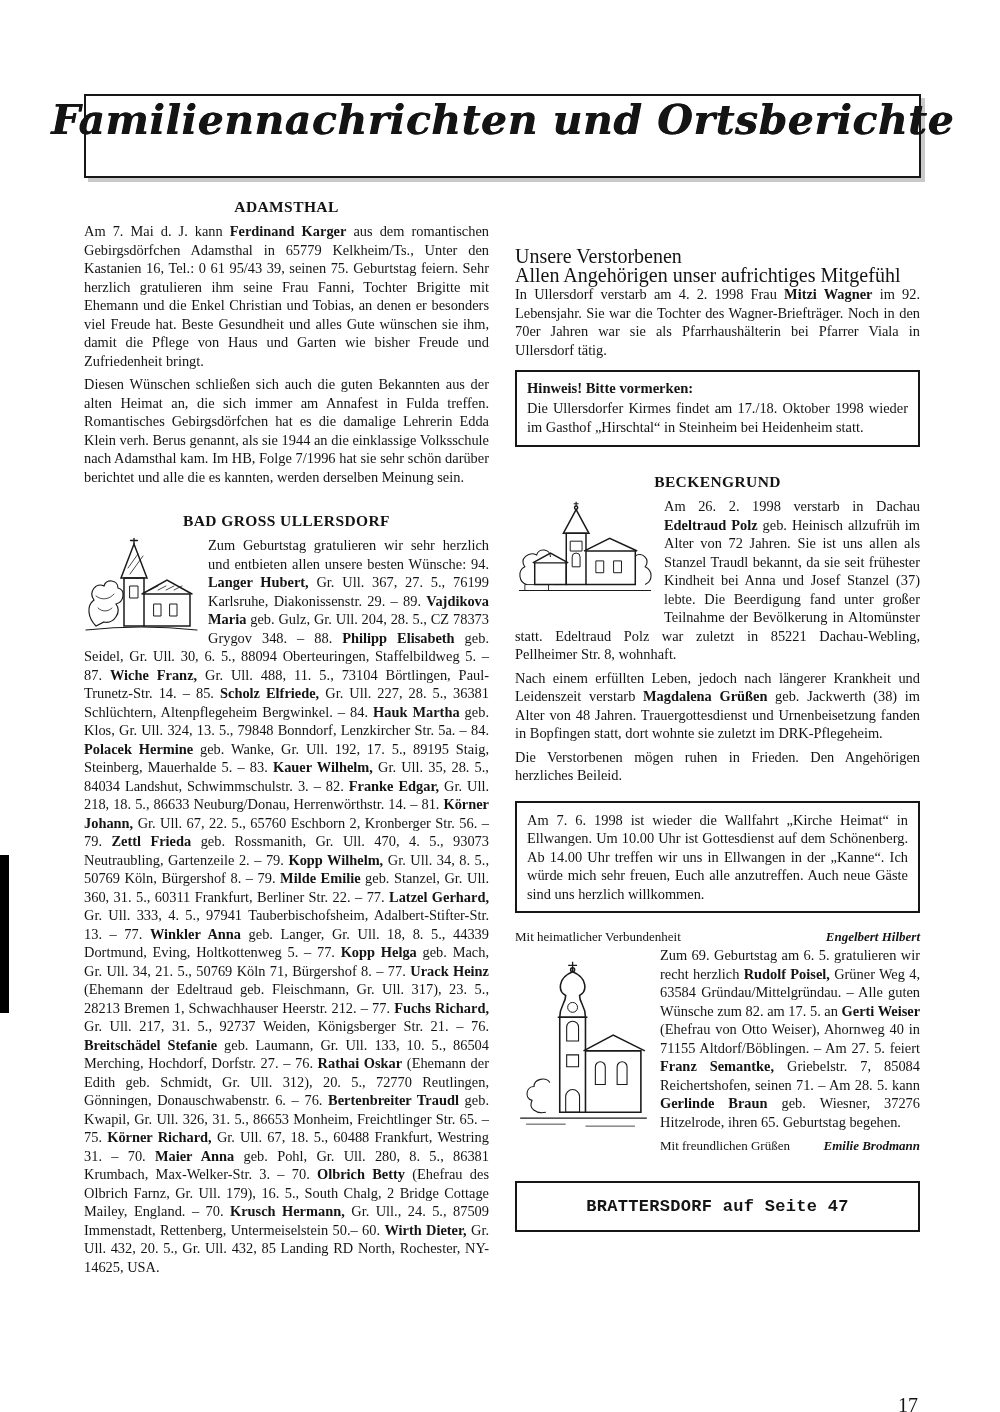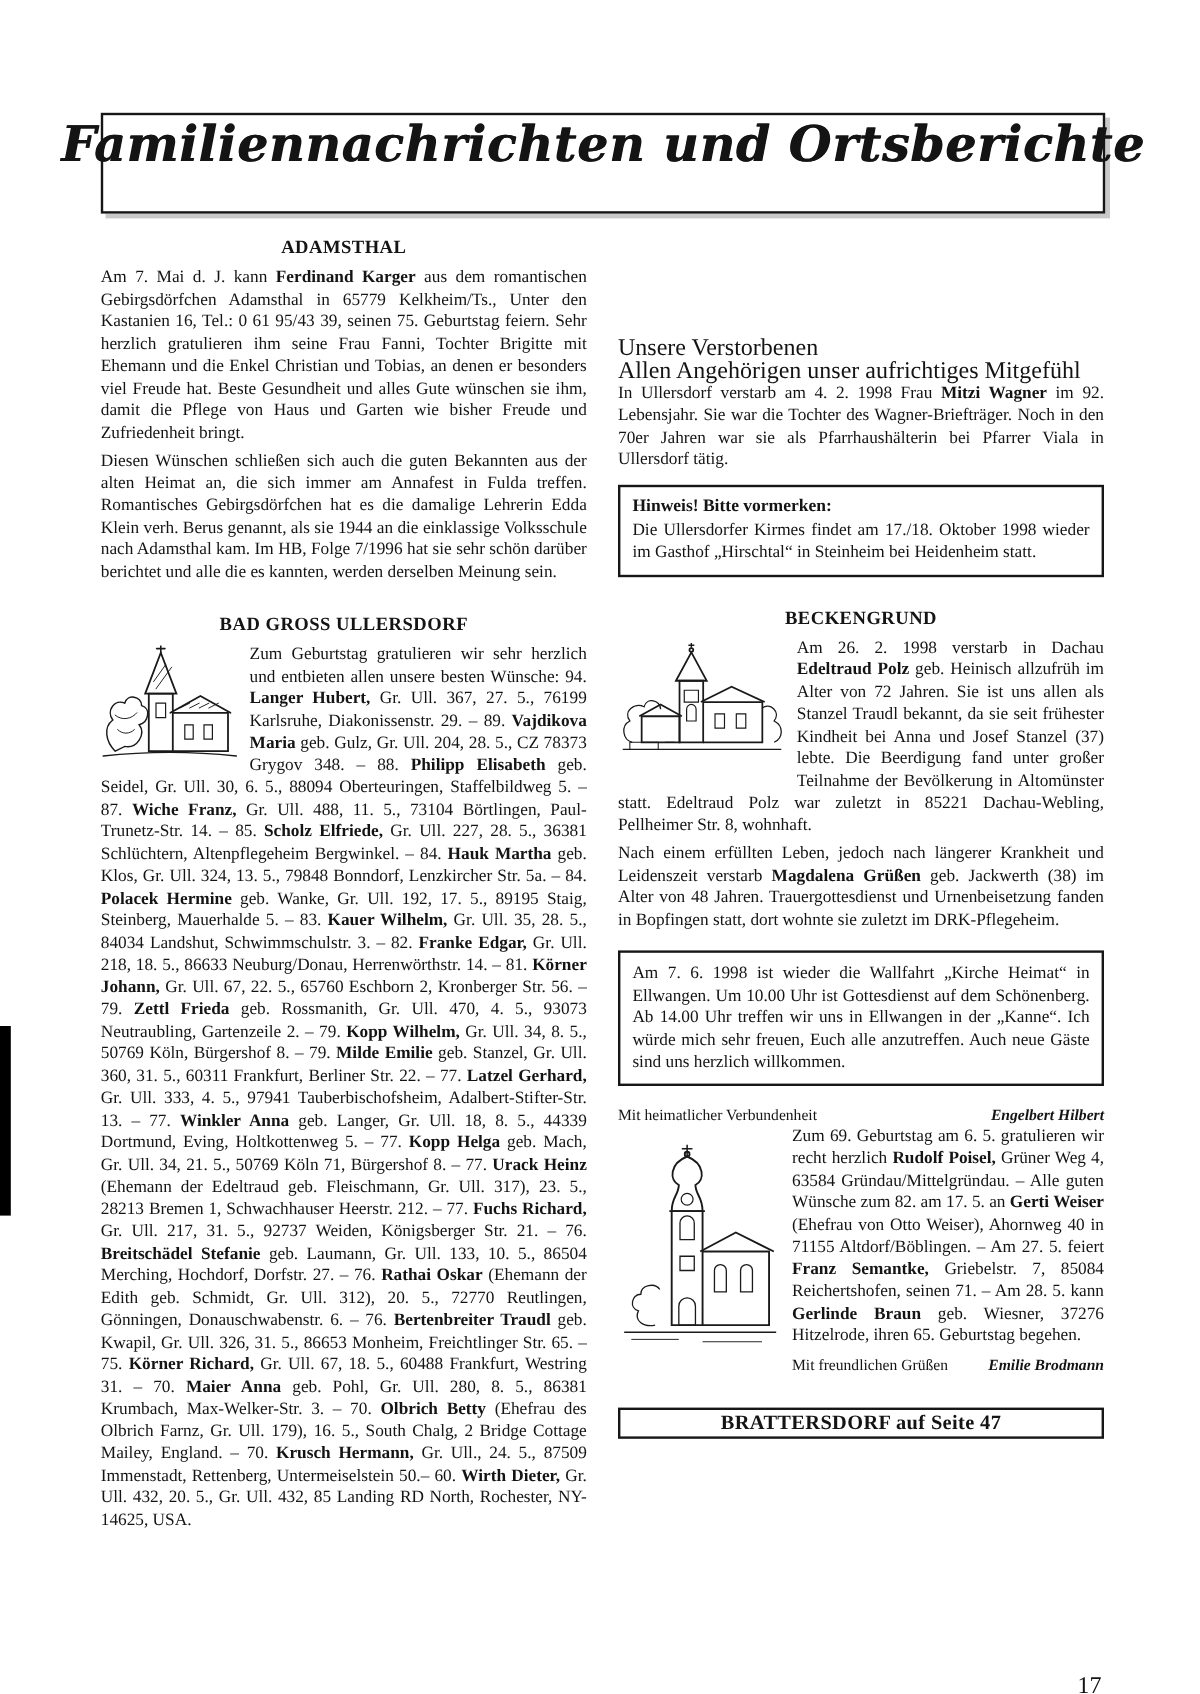--- a/index.html
+++ b/index.html
@@ -20,22 +20,22 @@
   .clear{clear:both;}
   .gap-lg{margin-top:26px;}
   .cut{float:left;margin:2px 9px 3px 0;}
   .cut svg{display:block;}
   .notice-box{border:2px solid #161616;padding:7px 10px 9px;margin:11px 0 0 0;background:#fff;}
   .notice-title{font-size:14.6px;font-weight:700;line-height:19px;margin:0 0 1px 0;}
   .notice-text{font-size:14.4px;line-height:18.5px;text-align:justify;margin:0;}
   .plain-box{border:2px solid #161616;padding:8px 10px;margin-top:16px;background:#fff;}
   .sig-row{display:flex;justify-content:space-between;font-size:13px;line-height:19px;margin-top:14px;}
   .sig-name{font-style:italic;font-weight:700;}
-  .xref-box{border:2px solid #161616;margin-top:26px;padding:1px 6px;text-align:center;
-        font-weight:700;font-size:17px;letter-spacing:.3px;background:#fff;}
+  .xref-box{border:2px solid #161616;margin-top:26px;padding:14px 6px;text-align:center;
+        font-weight:700;font-size:17px;letter-spacing:.3px;background:#fff;font-family:Liberation Mono, monospace;}
   .page-num{position:absolute;right:82px;top:1346px;font-size:20px;margin-top:48px;}
   .scan-mark{position:absolute;left:0;top:855px;width:9px;height:158px;background:#000;}
 </style>
 </head>
 <body>
 
 <div id="page">
 
   <div class="masthead">
     <span class="masthead-title">Familiennachrichten und Ortsberichte</span>
@@ -103,20 +103,21 @@
               <path d="M12 86 c-8 -2 -10 -14 -2 -18 c-6 -8 4 -16 12 -12 c2 -8 14 -6 14 2" stroke-width="1.1"></path>
               <path d="M132 86 c8 -4 8 -14 0 -18 c6 -8 -4 -16 -10 -11" stroke-width="1.1"></path>
               <path d="M4 92 h134" stroke-width="1.2"></path>
               <path d="M10 92 v-6 h24 v6 M40 86 h8" stroke-width="0.9"></path>
             </g>
           </svg>
         </span>
         <span><span>Am 26. 2. 1998 verstarb in Dachau </span><span style="font-weight: bold;">Edeltraud Polz</span><span> geb. Heinisch allzufrüh im Alter von 72 Jahren. Sie ist uns allen als Stanzel Traudl bekannt, da sie seit frühester Kindheit bei Anna und Josef Stanzel (37) lebte. Die Beerdigung fand unter großer Teilnahme der Bevölkerung in Altomünster statt. Edeltraud Polz war zuletzt in 85221 Dachau-Webling, Pellheimer Str. 8, wohnhaft.</span></span>
       </div>
       <p class="para clear"><span>Nach einem erfüllten Leben, jedoch nach längerer Krankheit und Leidenszeit verstarb </span><span style="font-weight: bold;">Magdalena Grüßen</span><span> geb. Jackwerth (38) im Alter von 48 Jahren. Trauergottesdienst und Urnenbeisetzung fanden in Bopfingen statt, dort wohnte sie zuletzt im DRK-Pflegeheim.</span></p>
+      <p class="para">Die Verstorbenen mögen ruhen in Frieden. Den Angehörigen herzliches Beileid.</p>
 
       <div class="plain-box">
         <p class="notice-text">Am 7. 6. 1998 ist wieder die Wallfahrt „Kirche Heimat“ in Ellwangen. Um 10.00 Uhr ist Gottesdienst auf dem Schönenberg. Ab 14.00 Uhr treffen wir uns in Ellwangen in der „Kanne“. Ich würde mich sehr freuen, Euch alle anzutreffen. Auch neue Gäste sind uns herzlich willkommen.</p>
       </div>
 
       <div class="sig-row">
         <span>Mit heimatlicher Verbundenheit</span>
         <span class="sig-name">Engelbert Hilbert</span>
       </div>
 

